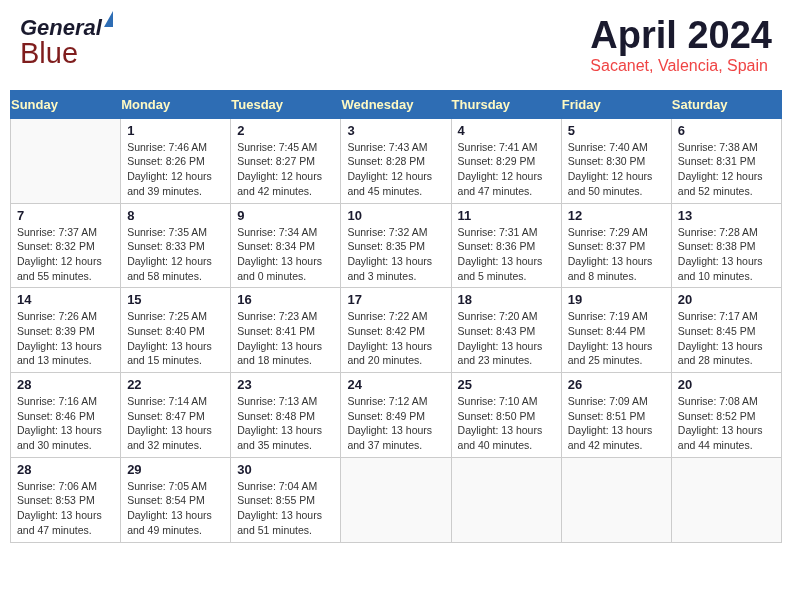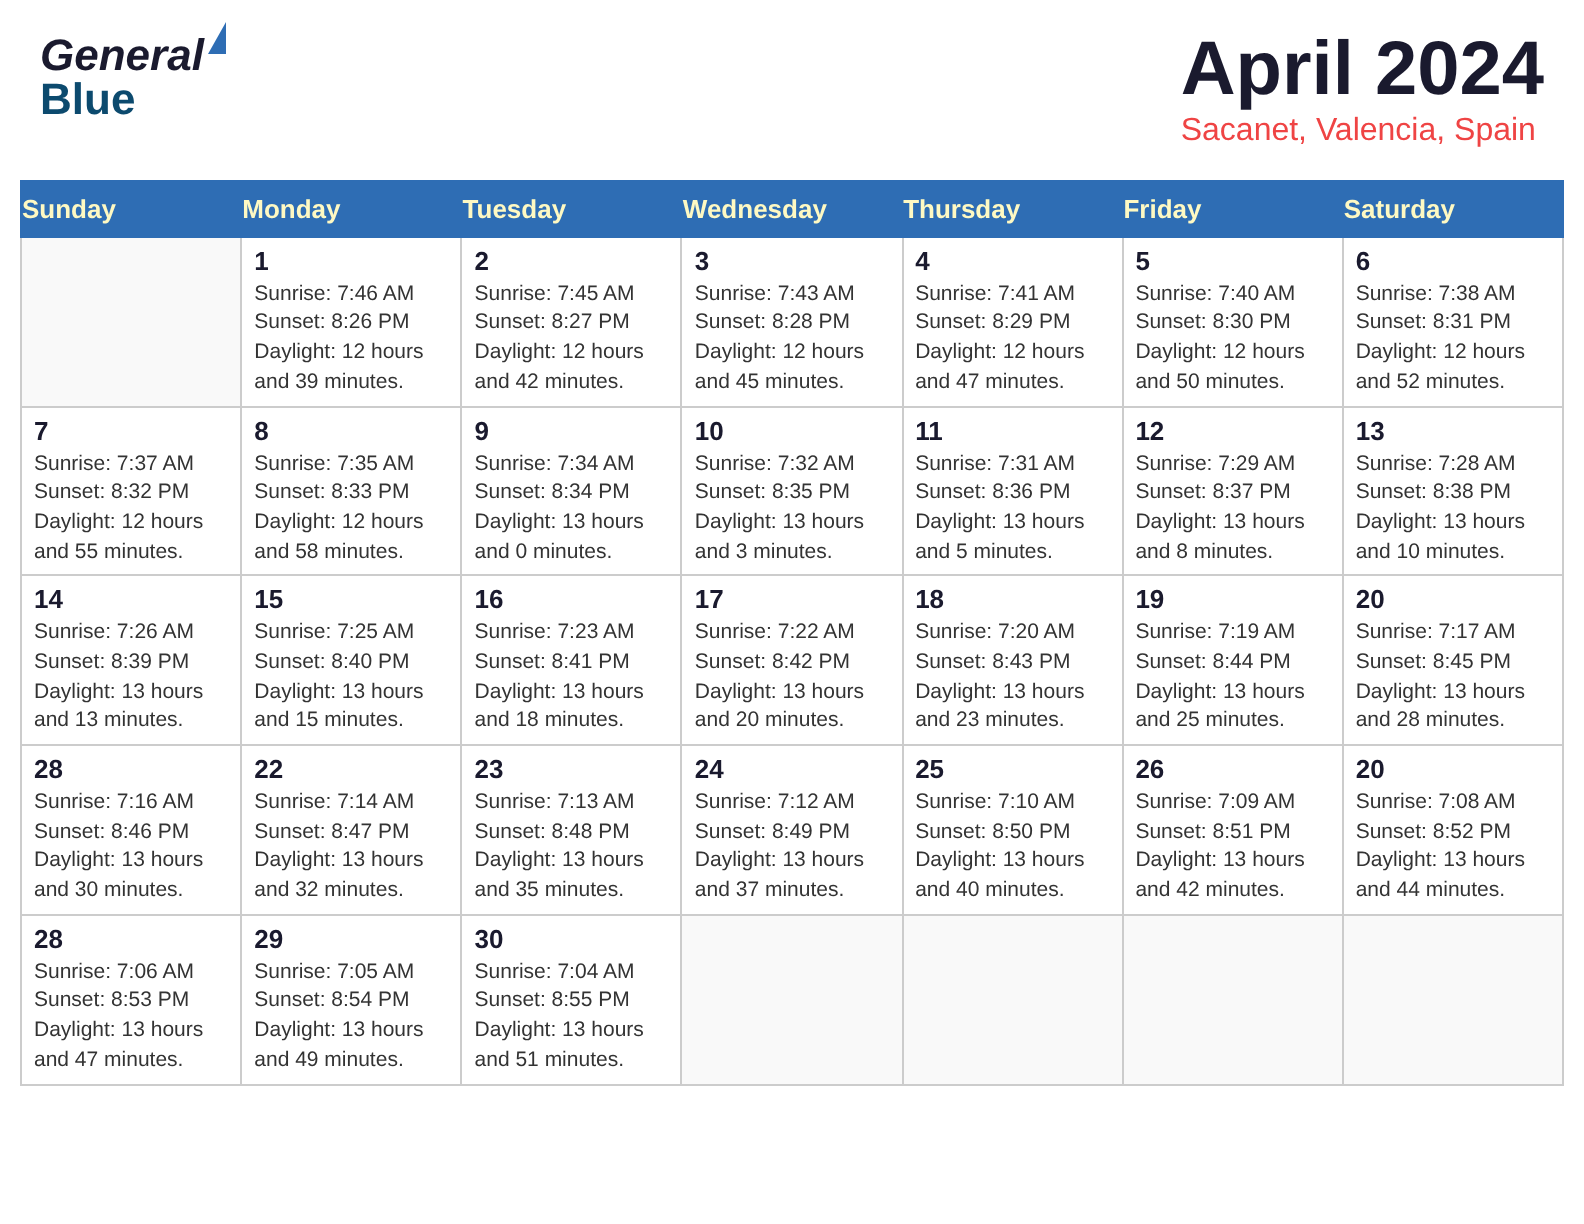--- a/index.html
+++ b/index.html
@@ -74,21 +74,21 @@
   </style>
 </head>
 <body>
 
 <div class="header">
   <div class="logo">
     <div style="display:flex; align-items:flex-start;font-style:italic;">
       <span style="font-size:22px;font-weight:bold;color:#1a1a2e;">General</span>
       <span style="display:inline-block;width:0;height:0;border-left:9px solid transparent;border-bottom:16px solid #2e6db4;margin-left:2px;margin-top:-4px;"></span>
     </div>
-    <span style="font-size:22px;font-weight:bold;color:#0c4a6e;margin-top:-4px;">Blue</span>
+    <span style="font-size:29px;font-weight:normal;color:#7f1d1d;margin-top:-4px;">Blue</span>
   </div>
   <div class="title-area">
     <div class="month-title">April 2024</div>
     <div class="location">Sacanet, Valencia, Spain</div>
   </div>
 </div>
 
 <table class="calendar">
   <thead>
     <tr>

